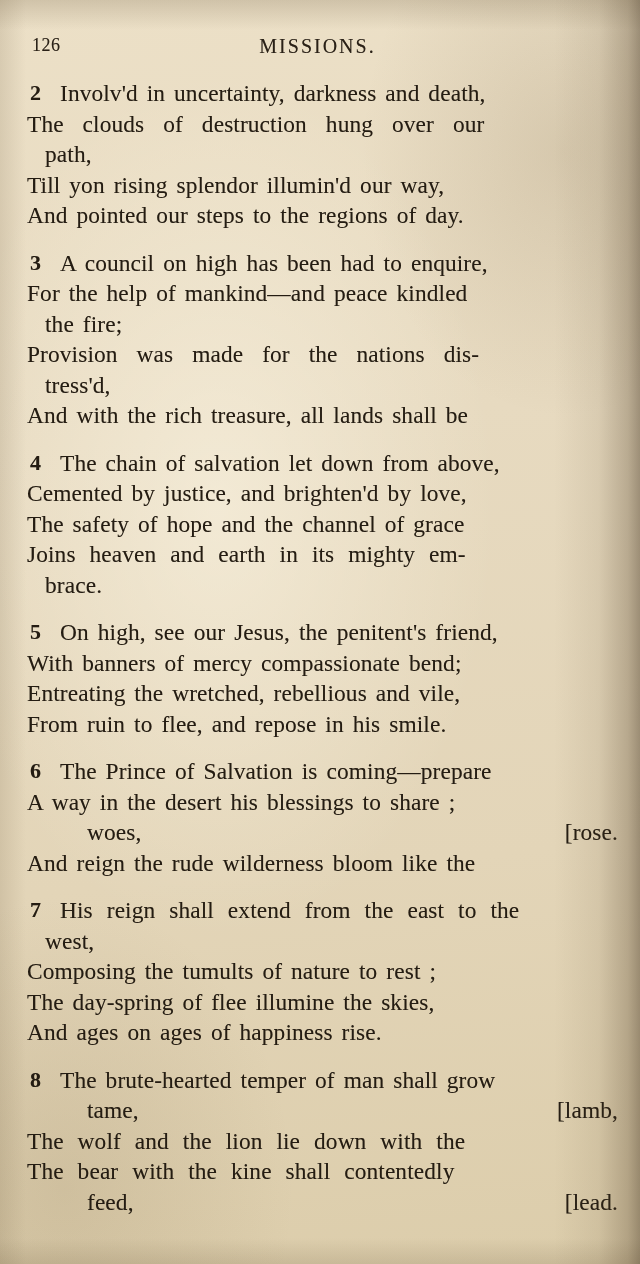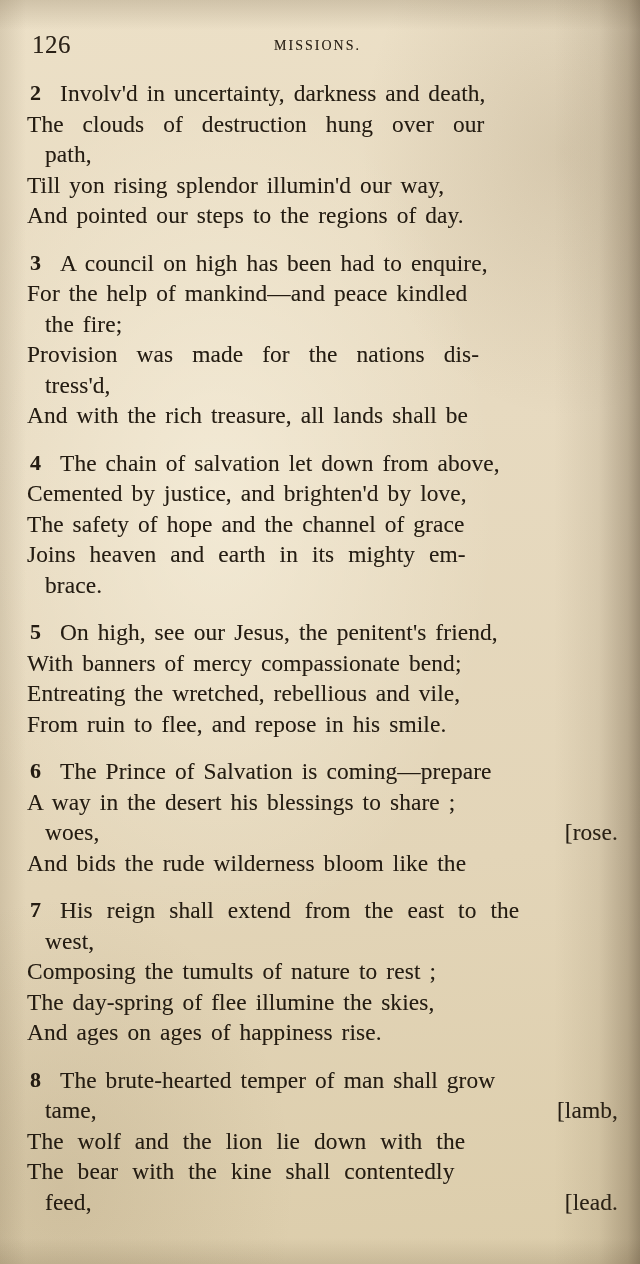--- a/index.html
+++ b/index.html
@@ -79,32 +79,32 @@
     position: absolute;
     top: 30px;
     left: 0;
     width: 640px;
     height: 34px;
   }
   .folio {
     position: absolute;
     left: 32px;
     top: 0;
-    font-size: 25px;
+    font-size: 18px;
     line-height: 30px;
     letter-spacing: 0.5px;
     color: #2a2117;
   }
   .head-title {
     position: absolute;
     left: 0;
     right: 0;
     top: 3px;
     text-align: center;
-    font-size: 14px;
+    font-size: 20px;
     line-height: 26px;
     letter-spacing: 2.0px;
     font-variant: small-caps;
     text-transform: uppercase;
     color: #2a2117;
     padding-right: 5px;
   }
 
   
   .hymn-body {
@@ -150,21 +150,21 @@
 
   
   .verse-line.with-catchword {
     white-space: normal;
     display: flex;
     justify-content: space-between;
     align-items: baseline;
     padding-right: 22px;
   }
   .catchword { white-space: pre; }
-  .lead-word { white-space: pre; }
+  .lead-word { white-space: pre; margin-left: 42px; }
 
   
   .verse-line, .folio, .head-title, .stanza-number {
     text-shadow: 0 0 0.6px rgba(30,22,12,0.30);
   }
 </style>
 </head>
 <body>
 
 <div class="page">
@@ -207,21 +207,21 @@
           <div class="verse-line ws-1"><span>Entreating the wretched, rebellious and vile,</span></div>
           <div class="verse-line ws-1"><span>From ruin to flee, and repose in his smile.</span></div>
         </div>
         <div class="stanza">
           <div class="verse-line first ws-1"><span class="stanza-number">6</span><span>The Prince of Salvation is coming—prepare</span></div>
           <div class="verse-line ws-1"><span>A way in the desert his blessings to share ;</span></div>
           <div class="verse-line turnover ws-1 with-catchword">
             <span class="lead-word">woes,</span>
             <span class="catchword">[rose.</span>
           </div>
-          <div class="verse-line ws-1"><span>And bids the rude wilderness bloom like the</span></div>
+          <div class="verse-line ws-1"><span>And reign the rude wilderness bloom like the</span></div>
         </div>
         <div class="stanza">
           <div class="verse-line first ws-2"><span class="stanza-number">7</span><span>His reign shall extend from the east to the</span></div>
           <div class="verse-line turnover ws-1"><span>west,</span></div>
           <div class="verse-line ws-1"><span>Composing the tumults of nature to rest ;</span></div>
           <div class="verse-line ws-1"><span>The day-spring of flee illumine the skies,</span></div>
           <div class="verse-line ws-1"><span>And ages on ages of happiness rise.</span></div>
         </div>
         <div class="stanza">
           <div class="verse-line first ws-1"><span class="stanza-number">8</span><span>The brute-hearted temper of man shall grow</span></div>

